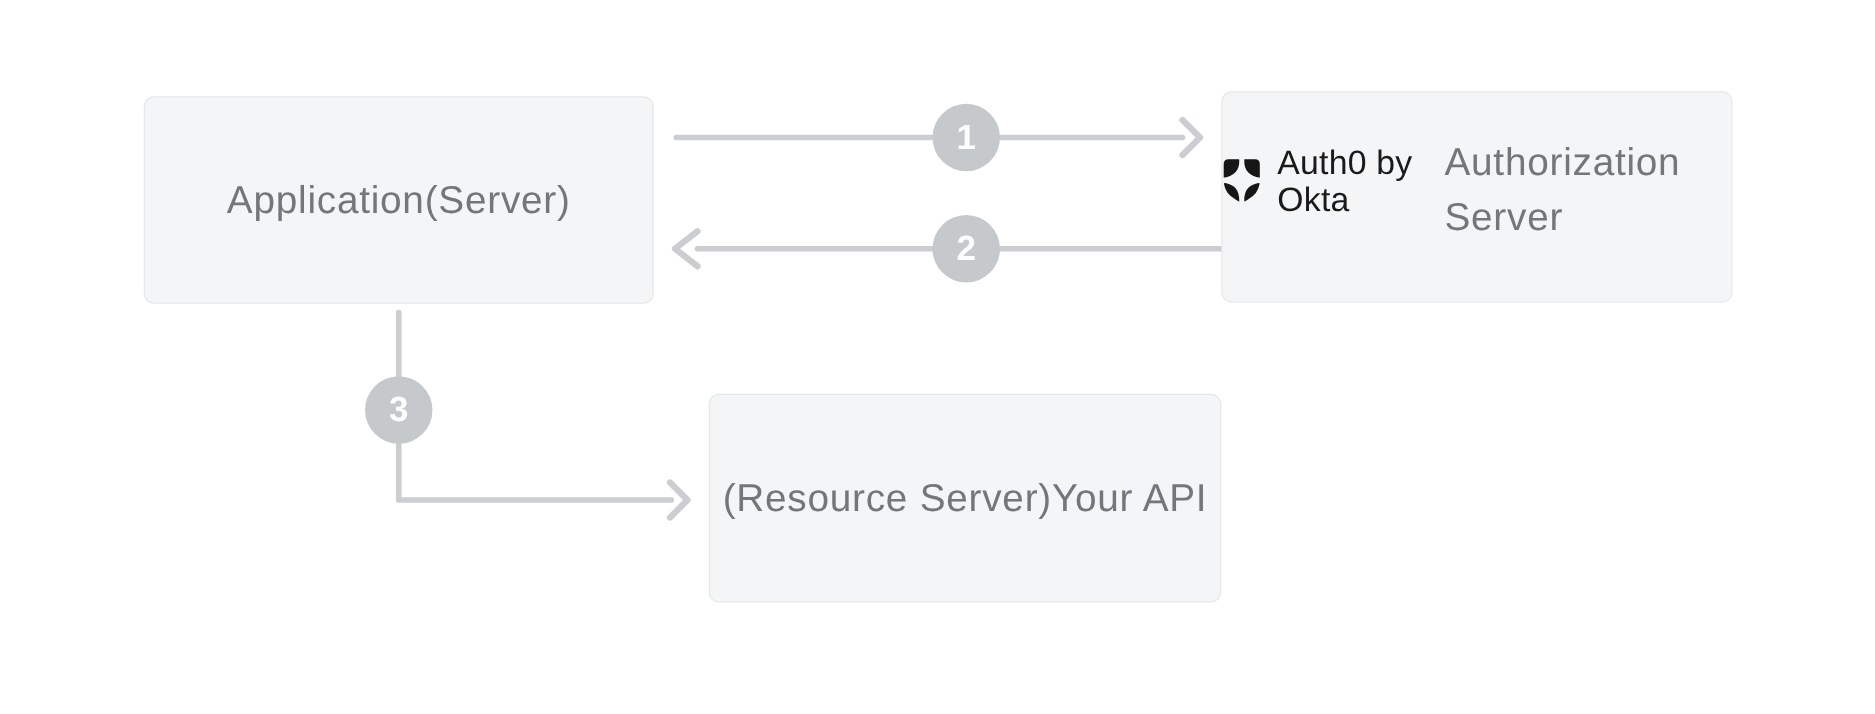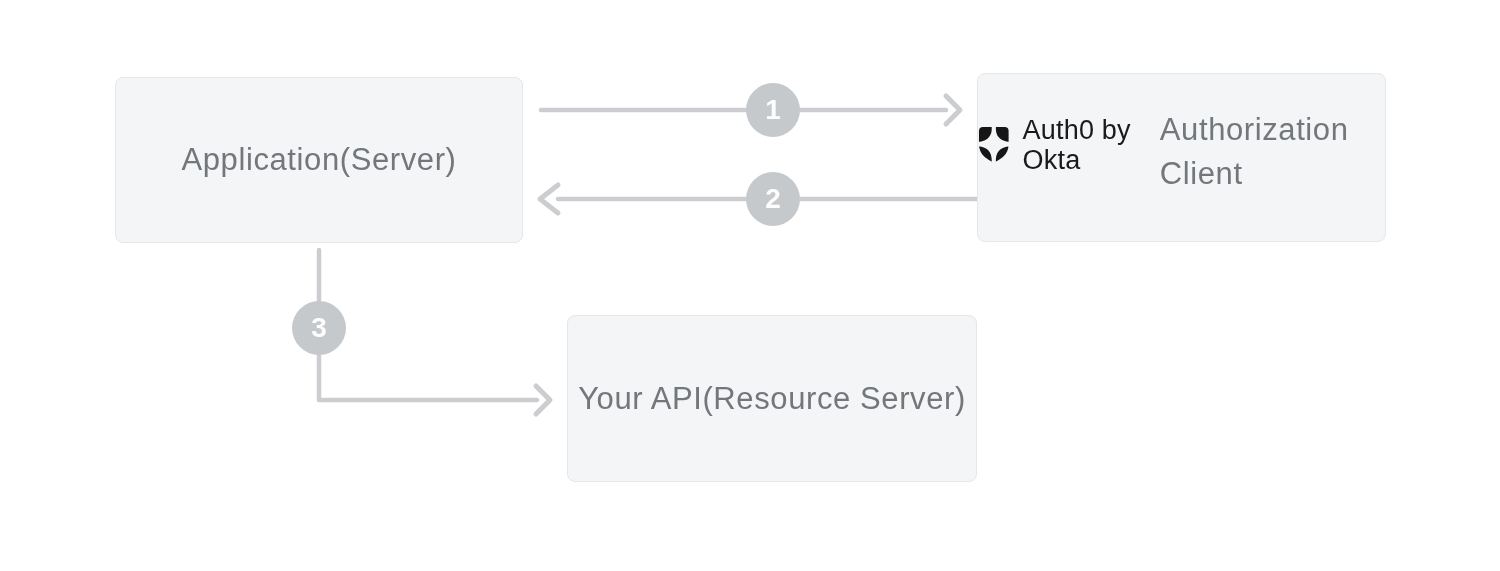--- a/index.html
+++ b/index.html
@@ -101,25 +101,25 @@
   </div>
 
   <div class="node auth">
     <div class="brand-row">
       <svg class="auth0-logo" viewBox="0 0 64 74" aria-hidden="true">
         <path class="shield" d="M32 0.5 L10 0.5 Q2 0.5 2 8.5 L2 34 Q2 52 13.5 61.5 Q21.5 68 32 73 Q42.5 68 50.5 61.5 Q62 52 62 34 L62 8.5 Q62 0.5 54 0.5 Z"></path>
         <path class="spark" d="M27.5 -1 C29.5 14, 23 29.5, -1 31 L-1 39.5 C23 41, 29.5 55, 27.5 75 L36.5 75 C34.5 55, 41 41, 65 39.5 L65 31 C41 29.5, 34.5 14, 36.5 -1 Z"></path>
       </svg>
       <span class="brand-text">Auth0 by Okta</span>
     </div>
-    <div class="node-line">Authorization Client</div>
+    <div class="node-line">Authorization Server</div>
   </div>
 
   <div class="node api">
+    <div class="node-line">(Resource Server)</div>
     <div class="node-line">Your API</div>
-    <div class="node-line">(Resource Server)</div>
   </div>
 
   <div class="step s1">1</div>
   <div class="step s2">2</div>
   <div class="step s3">3</div>
 
 </div>
 
 </body></html>

